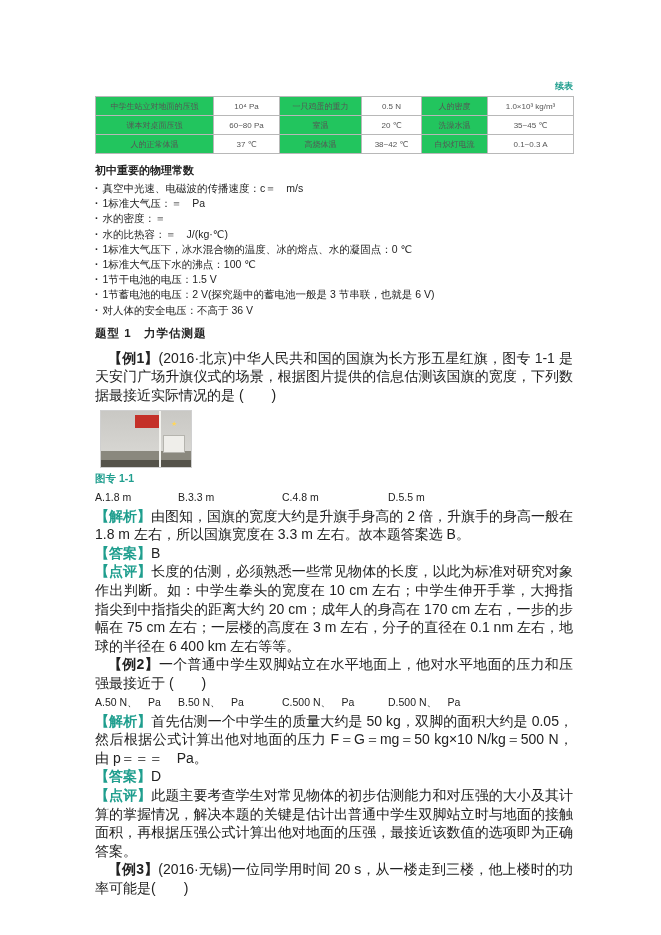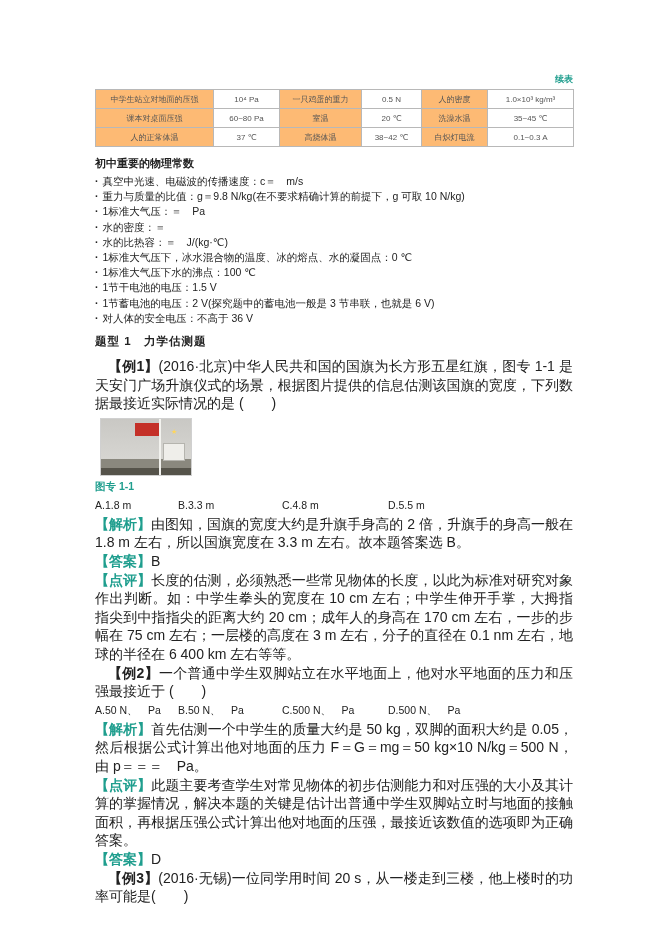--- a/index.html
+++ b/index.html
@@ -1,24 +1,24 @@
 <!DOCTYPE html>
 <html><head>
 <meta charset="utf-8">
 <style>
   html,body{margin:0;padding:0;background:#ffffff;}
   .page{position:relative;width:661px;height:935px;background:#fff;overflow:hidden;
         font-family:"Liberation Sans","DejaVu Sans",sans-serif;color:#222;}
-  .content{position:absolute;left:95px;top:73px;width:478px;}
+  .content{position:absolute;left:95px;top:80px;width:478px;}
   .teal{color:#1f9e8e;}
   .cont-label{text-align:right;font-size:9px;margin-bottom:3px;font-weight:bold;}
   table.consts{border-collapse:collapse;width:100%;table-layout:fixed;}
   table.consts td{border:1px solid #b8b8b8;font-size:8px;color:#555;text-align:center;
                   padding:3px 2px;height:12px;overflow:hidden;white-space:nowrap;}
-  td.lbl{background:#fdba74;}
+  td.lbl{background:#22c55e;}
   col.c0{width:118px;} col.c1{width:66px;} col.c2{width:82px;}
   col.c3{width:60px;} col.c4{width:66px;} col.c5{width:86px;}
   .sec-title{font-size:11px;font-weight:bold;margin:9px 0 3px 0;}
   ul.constants{list-style:none;margin:0;padding:0;}
   ul.constants li{font-size:10.5px;line-height:15.2px;color:#222;}
   ul.constants li:before{content:"·";margin-right:4px;font-weight:bold;}
   .topic-title{font-size:11.5px;font-weight:bold;margin:8px 0 8px 0;letter-spacing:1px;}
   p.para{font-size:14px;line-height:18.6px;margin:0;text-align:justify;}
   p.para.indent{text-indent:13px;}
   .tag{font-weight:bold;}
@@ -77,21 +77,20 @@
         <td class="lbl">白炽灯电流</td>
         <td>0.1~0.3 A</td>
       </tr>
     </tbody>
       </table>
 
     <div class="sec-title">初中重要的物理常数</div>
 
     <ul class="constants">
       <li>真空中光速、电磁波的传播速度：c＝　m/s</li>
-      <li>重力与质量的比值：g＝9.8 N/kg(在不要求精确计算的前提下，g 可取 10 N/kg)</li>
       <li>1标准大气压：＝　Pa</li>
       <li>水的密度：＝　</li>
       <li>水的比热容：＝　J/(kg·℃)</li>
       <li>1标准大气压下，冰水混合物的温度、冰的熔点、水的凝固点：0 ℃</li>
       <li>1标准大气压下水的沸点：100 ℃</li>
       <li>1节干电池的电压：1.5 V</li>
       <li>1节蓄电池的电压：2 V(探究题中的蓄电池一般是 3 节串联，也就是 6 V)</li>
       <li>对人体的安全电压：不高于 36 V</li>
     </ul>
 
@@ -129,20 +128,20 @@
 
     <div class="options">
       <span class="opt-a">A.50 N、　Pa</span>
       <span class="opt-b">B.50 N、　Pa</span>
       <span class="opt-c">C.500 N、　Pa</span>
       <span class="opt-d">D.500 N、　Pa</span>
     </div>
 
     <p class="para"><span class="tag teal">【解析】</span><span>首先估测一个中学生的质量大约是 50 kg，双脚的面积大约是 0.05，然后根据公式计算出他对地面的压力 F＝G＝mg＝50 kg×10 N/kg＝500 N，由 p＝＝＝　Pa。</span></p>
 
+    <p class="para"><span class="tag teal">【答案】</span><span>D</span></p>
+
     <p class="para"><span class="tag teal">【点评】</span><span>此题主要考查学生对常见物体的初步估测能力和对压强的大小及其计算的掌握情况，解决本题的关键是估计出普通中学生双脚站立时与地面的接触面积，再根据压强公式计算出他对地面的压强，最接近该数值的选项即为正确答案。</span></p>
-
-    <p class="para"><span class="tag teal">【答案】</span><span>D</span></p>
 
     <p class="para indent"><span class="tag">【例3】</span><span>(2016·无锡)一位同学用时间 20 s，从一楼走到三楼，他上楼时的功率可能是(　　)</span></p>
 
   </div>
 </div>
 
 </body></html>

